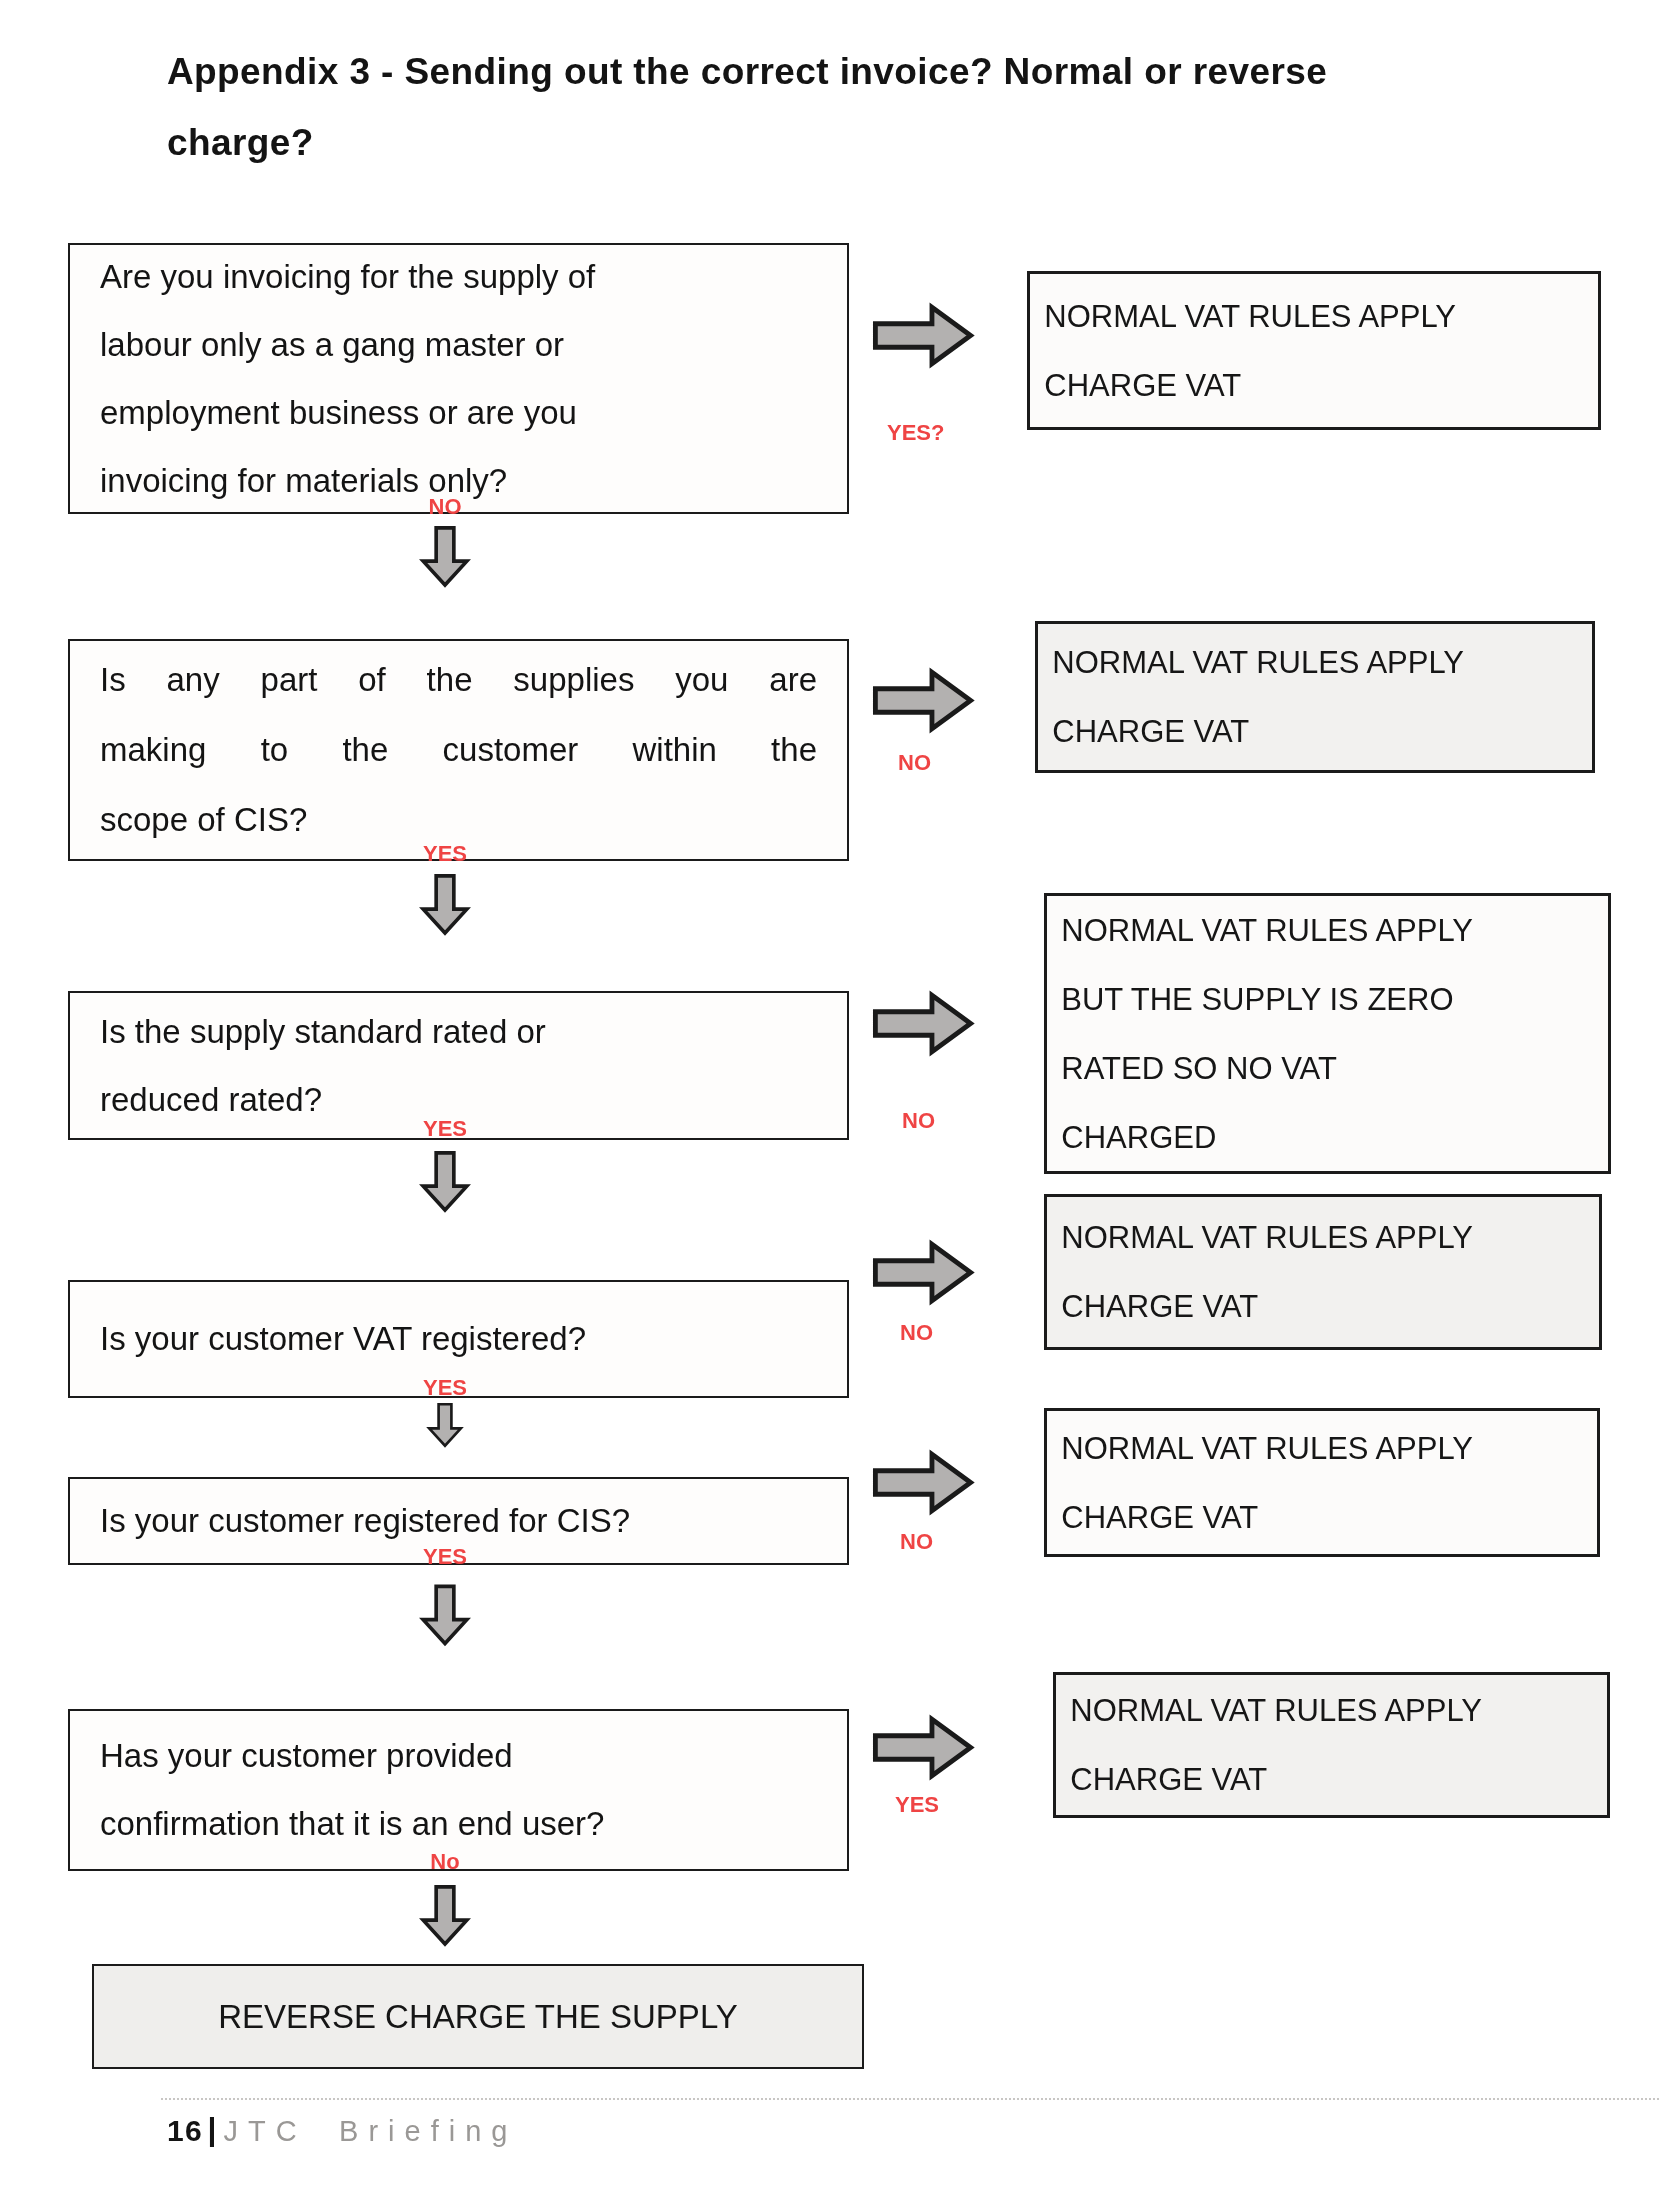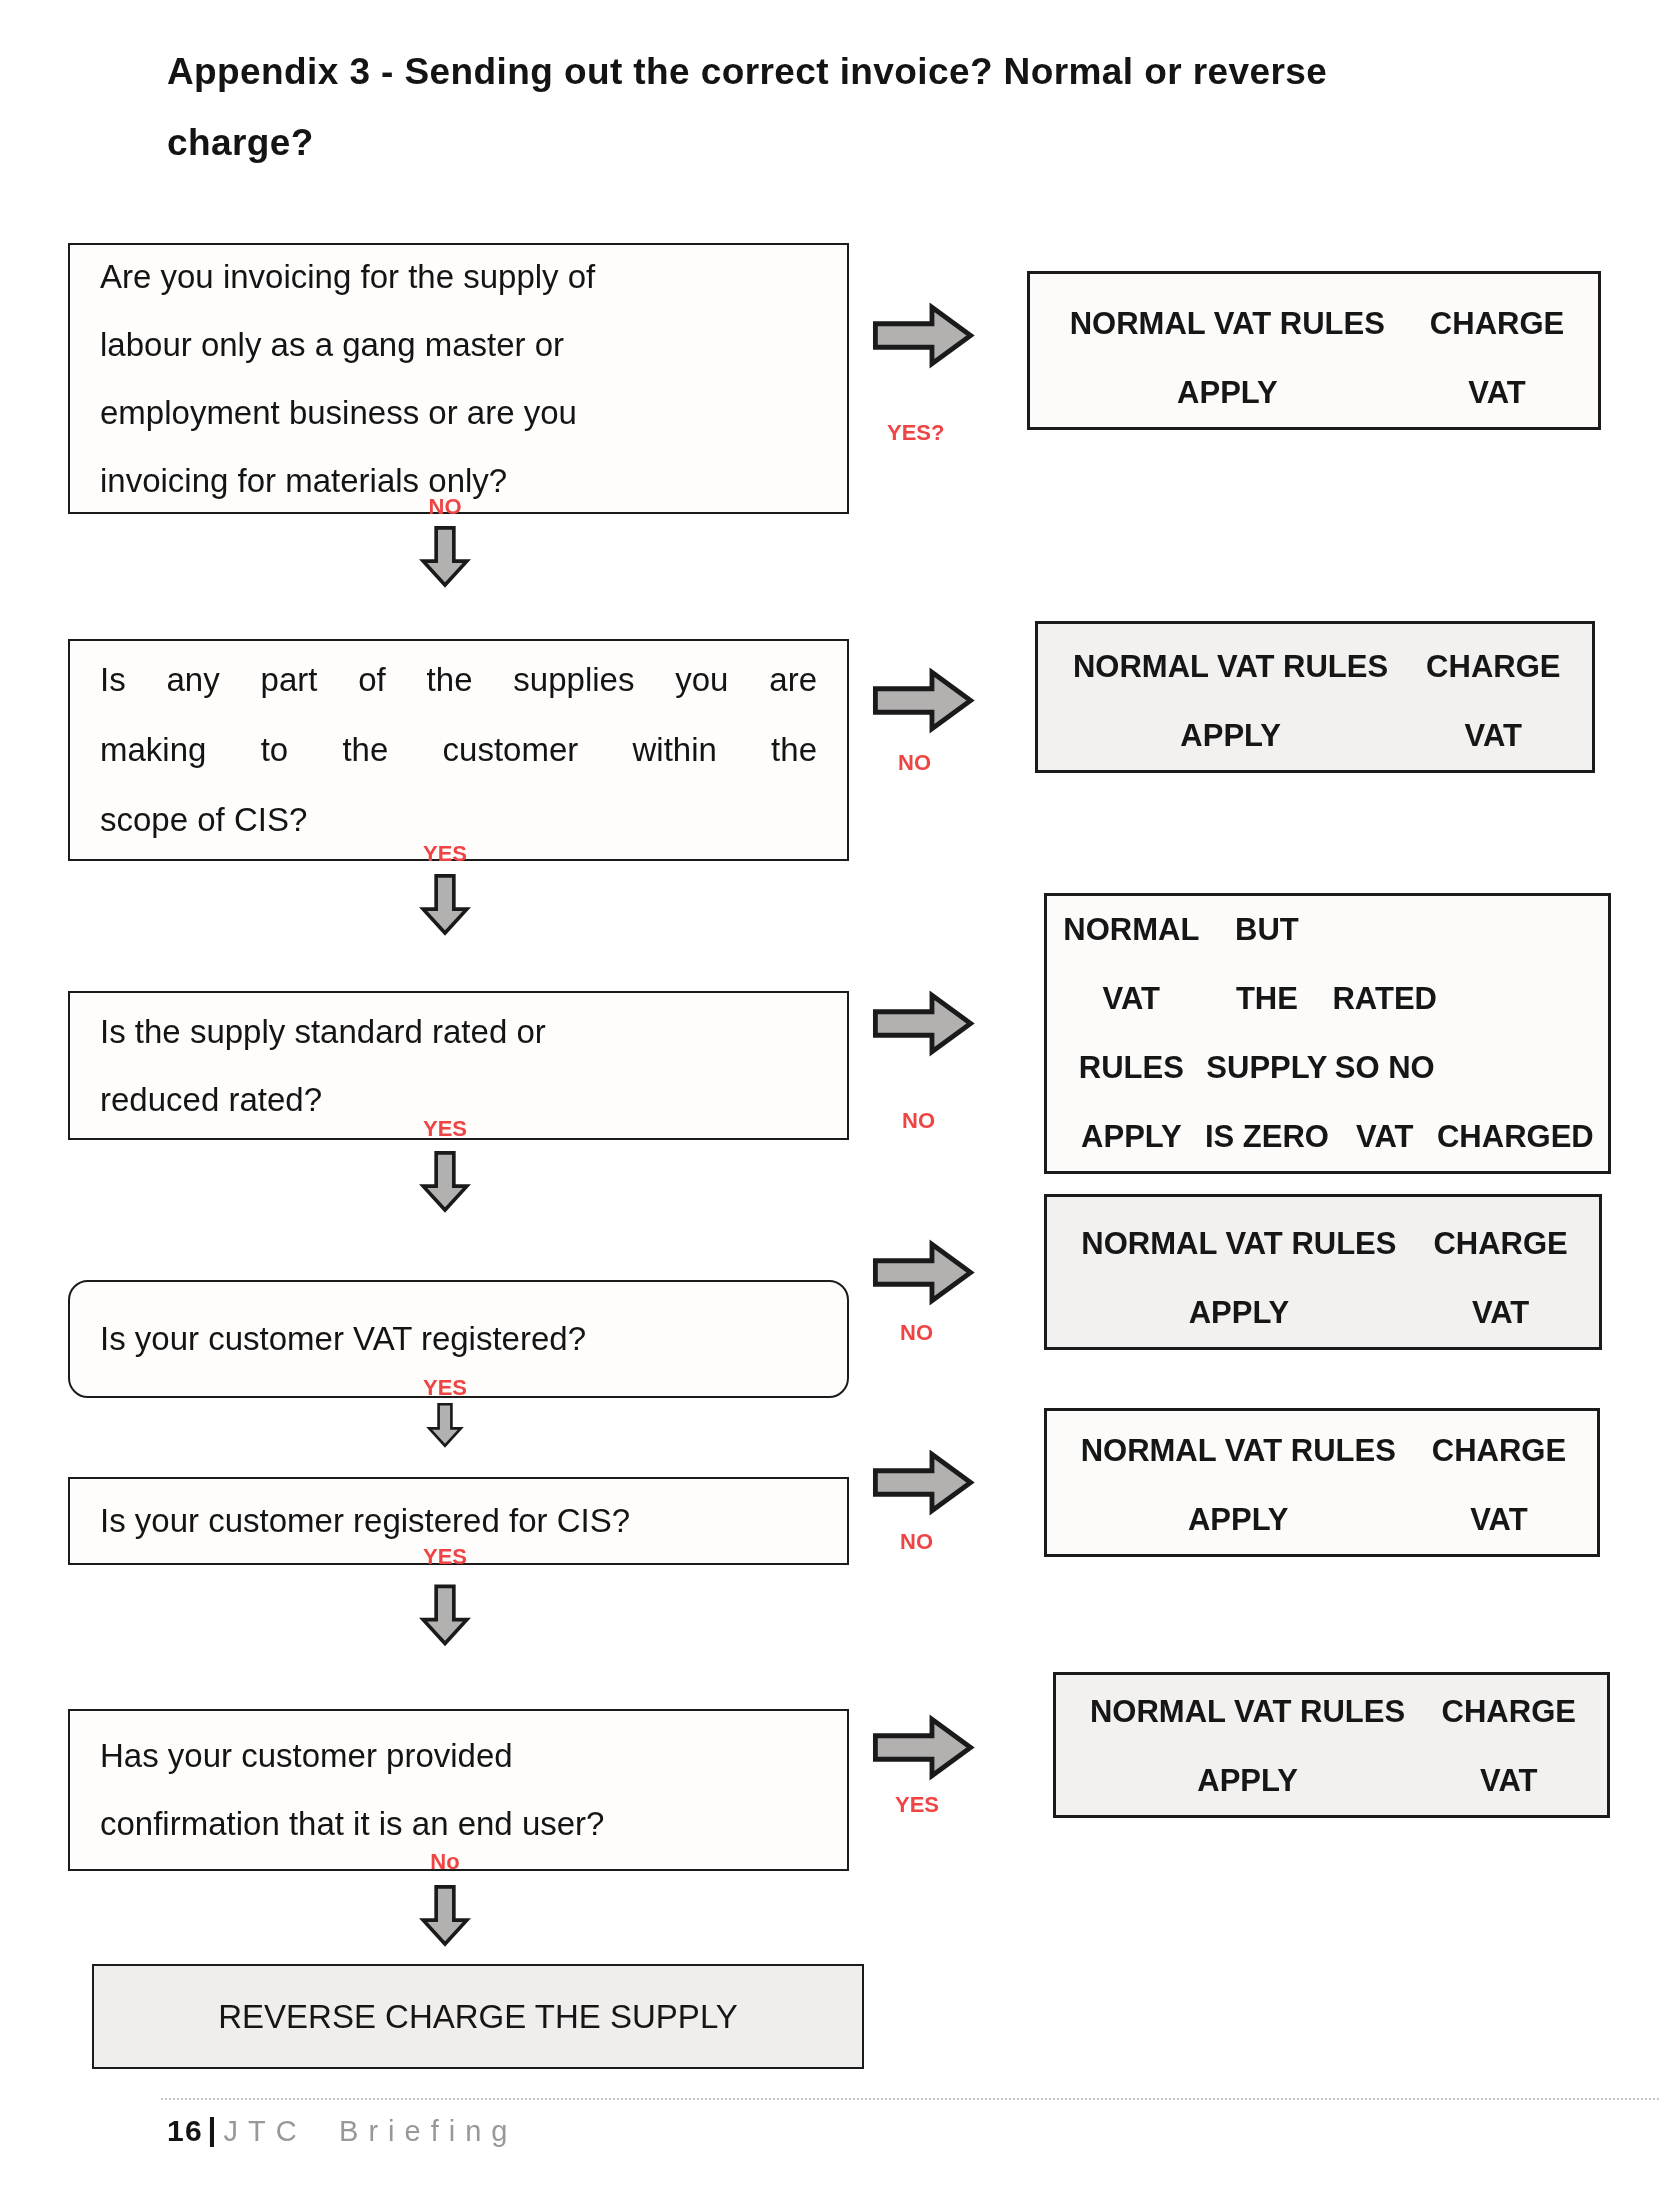--- a/index.html
+++ b/index.html
@@ -40,29 +40,28 @@
   }
   .qbox .qline { width: 100%; }
   .qline.jline { text-align: justify; text-align-last: justify; }
 
   .rbox {
     position: absolute;
     border: 3.6px solid #1b1b1b;
     background: #f2f1ef;
     box-sizing: border-box;
     display: flex;
-    flex-direction: row;
+    flex-direction: column;
     justify-content: center;
-    align-items: flex-end;
+    align-items: flex-start;
     text-align: center;
     font-size: 31px;
     line-height: 69px;
     color: #161616;
     padding: 0 14.3px;
-    font-weight: bold;
   }
   .rbox.whiteish { background: #fcfbfa; }
 
   .finalbox {
     position: absolute;
     left: 92px;
     top: 1964px;
     width: 772px;
     height: 105px;
     border: 2.9px solid #1b1b1b;
@@ -136,21 +135,21 @@
 
   <div class="qbox" style="top:963px; height:149px;">
     <div class="qline">Is the supply standard rated or</div>
     <div class="qline">reduced rated?</div>
   </div>
   <div class="flow-label center" style="left:445px; top:1116px;">YES</div>
   <svg class="arrow-svg" style="left:419px; top:1149px;" width="52" height="65" viewBox="0 0 100 122">
     <polygon points="33,6 67,6 67,70 92,70 50,116 8,70 33,70" fill="#b3b1b0" stroke="#1a1a1a" stroke-width="7"></polygon>
   </svg>
 
-  <div class="qbox" style="top:1252px; height:118px;border-radius:20px;">
+  <div class="qbox" style="top:1252px; height:118px;">
     <div class="qline">Is your customer VAT registered?</div>
   </div>
   <div class="flow-label center" style="left:445px; top:1375px;">YES</div>
   <svg class="arrow-svg" style="left:423px; top:1402px;" width="44" height="46" viewBox="0 0 100 122">
     <polygon points="33,6 67,6 67,70 92,70 50,116 8,70 33,70" fill="#b3b1b0" stroke="#1a1a1a" stroke-width="7"></polygon>
   </svg>
 
   <div class="qbox" style="top:1449px; height:88px;">
     <div class="qline">Is your customer registered for CIS?</div>
   </div>

